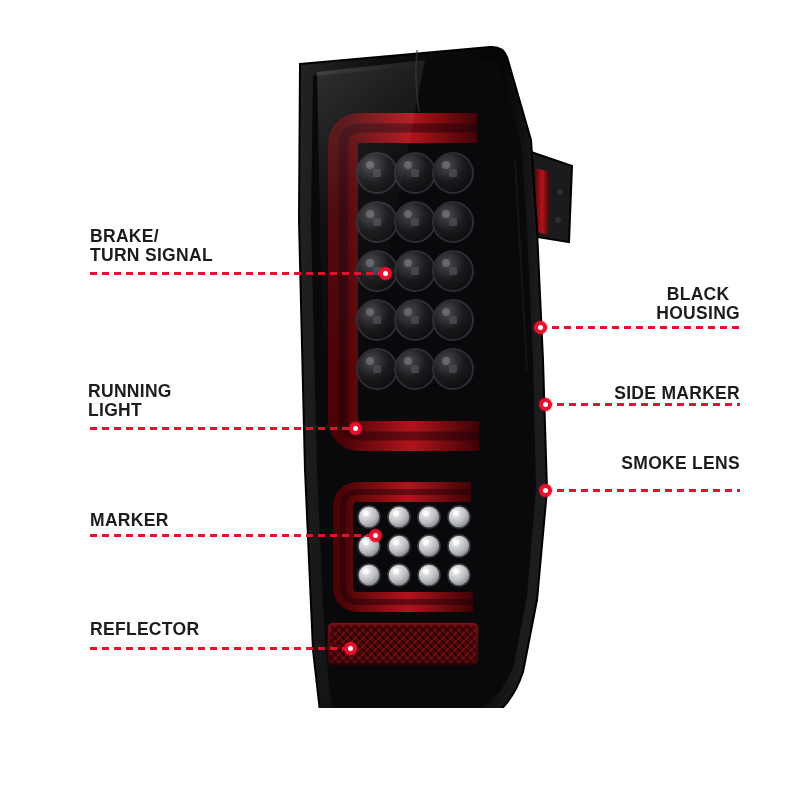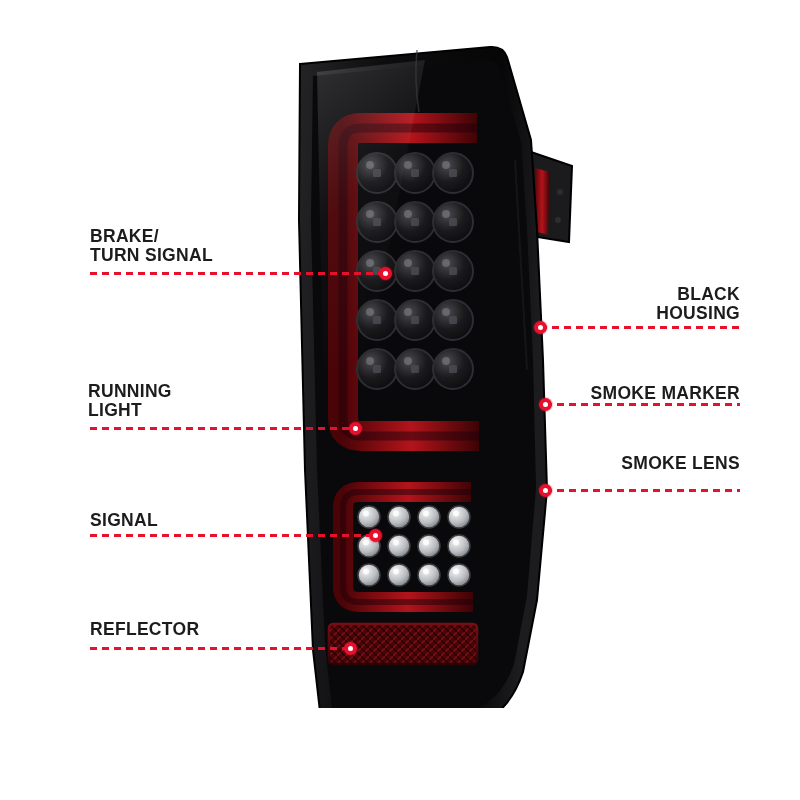--- a/index.html
+++ b/index.html
@@ -5,21 +5,21 @@
   html,body{margin:0;padding:0;background:#fff;}
   .stage{
     position:relative;width:800px;height:708px;background:#fff;overflow:hidden;
     font-family:"Liberation Sans",sans-serif;
   }
   .callout-label{
     position:absolute;
     font-size:17.5px;font-weight:700;color:#1c1c1c;
     line-height:1.1;letter-spacing:.3px;white-space:pre-line;
   }
-  .callout-label.right{text-align:right;}
+  .callout-label.right{text-align:center;}
   .leader{
     position:absolute;height:3px;
     background:repeating-linear-gradient(90deg,var(--accent,#e8112d) 0 7px,transparent 7px 12px);
   }
   .dot{
     position:absolute;width:13px;height:13px;border-radius:50%;
     background:var(--accent,#e8112d);
     box-shadow:0 0 0 1px rgba(232,17,45,.25);
   }
   .dot::after{
@@ -188,34 +188,34 @@
   <div class="callout-label" style="left:90px;top:227px">BRAKE/
 TURN SIGNAL</div>
   <div class="leader" style="left:90px;top:272px;width:295px"></div>
   <span class="dot" style="left:379px;top:267px"></span>
 
   <div class="callout-label" style="left:88px;top:382px">RUNNING
 LIGHT</div>
   <div class="leader" style="left:90px;top:427px;width:265px"></div>
   <span class="dot" style="left:349px;top:422px"></span>
 
-  <div class="callout-label" style="left:90px;top:511px">SIGNAL</div>
+  <div class="callout-label" style="left:90px;top:511px">MARKER</div>
   <div class="leader" style="left:90px;top:534px;width:285px"></div>
   <span class="dot" style="left:369px;top:529px"></span>
 
   <div class="callout-label" style="left:90px;top:620px">REFLECTOR</div>
   <div class="leader" style="left:90px;top:647px;width:260px"></div>
   <span class="dot" style="left:344px;top:642px"></span>
 
   <div class="callout-label right" style="right:60px;top:285px">BLACK
 HOUSING</div>
   <div class="leader" style="left:540px;top:326px;width:200px"></div>
   <span class="dot" style="left:534px;top:321px"></span>
 
-  <div class="callout-label right" style="right:60px;top:384px">SMOKE MARKER</div>
+  <div class="callout-label right" style="right:60px;top:384px">SIDE MARKER</div>
   <div class="leader" style="left:545px;top:403px;width:195px"></div>
   <span class="dot" style="left:539px;top:398px"></span>
 
   <div class="callout-label right" style="right:60px;top:454px">SMOKE LENS</div>
   <div class="leader" style="left:545px;top:489px;width:195px"></div>
   <span class="dot" style="left:539px;top:484px"></span>
 
 </div>
 
 </body></html>

